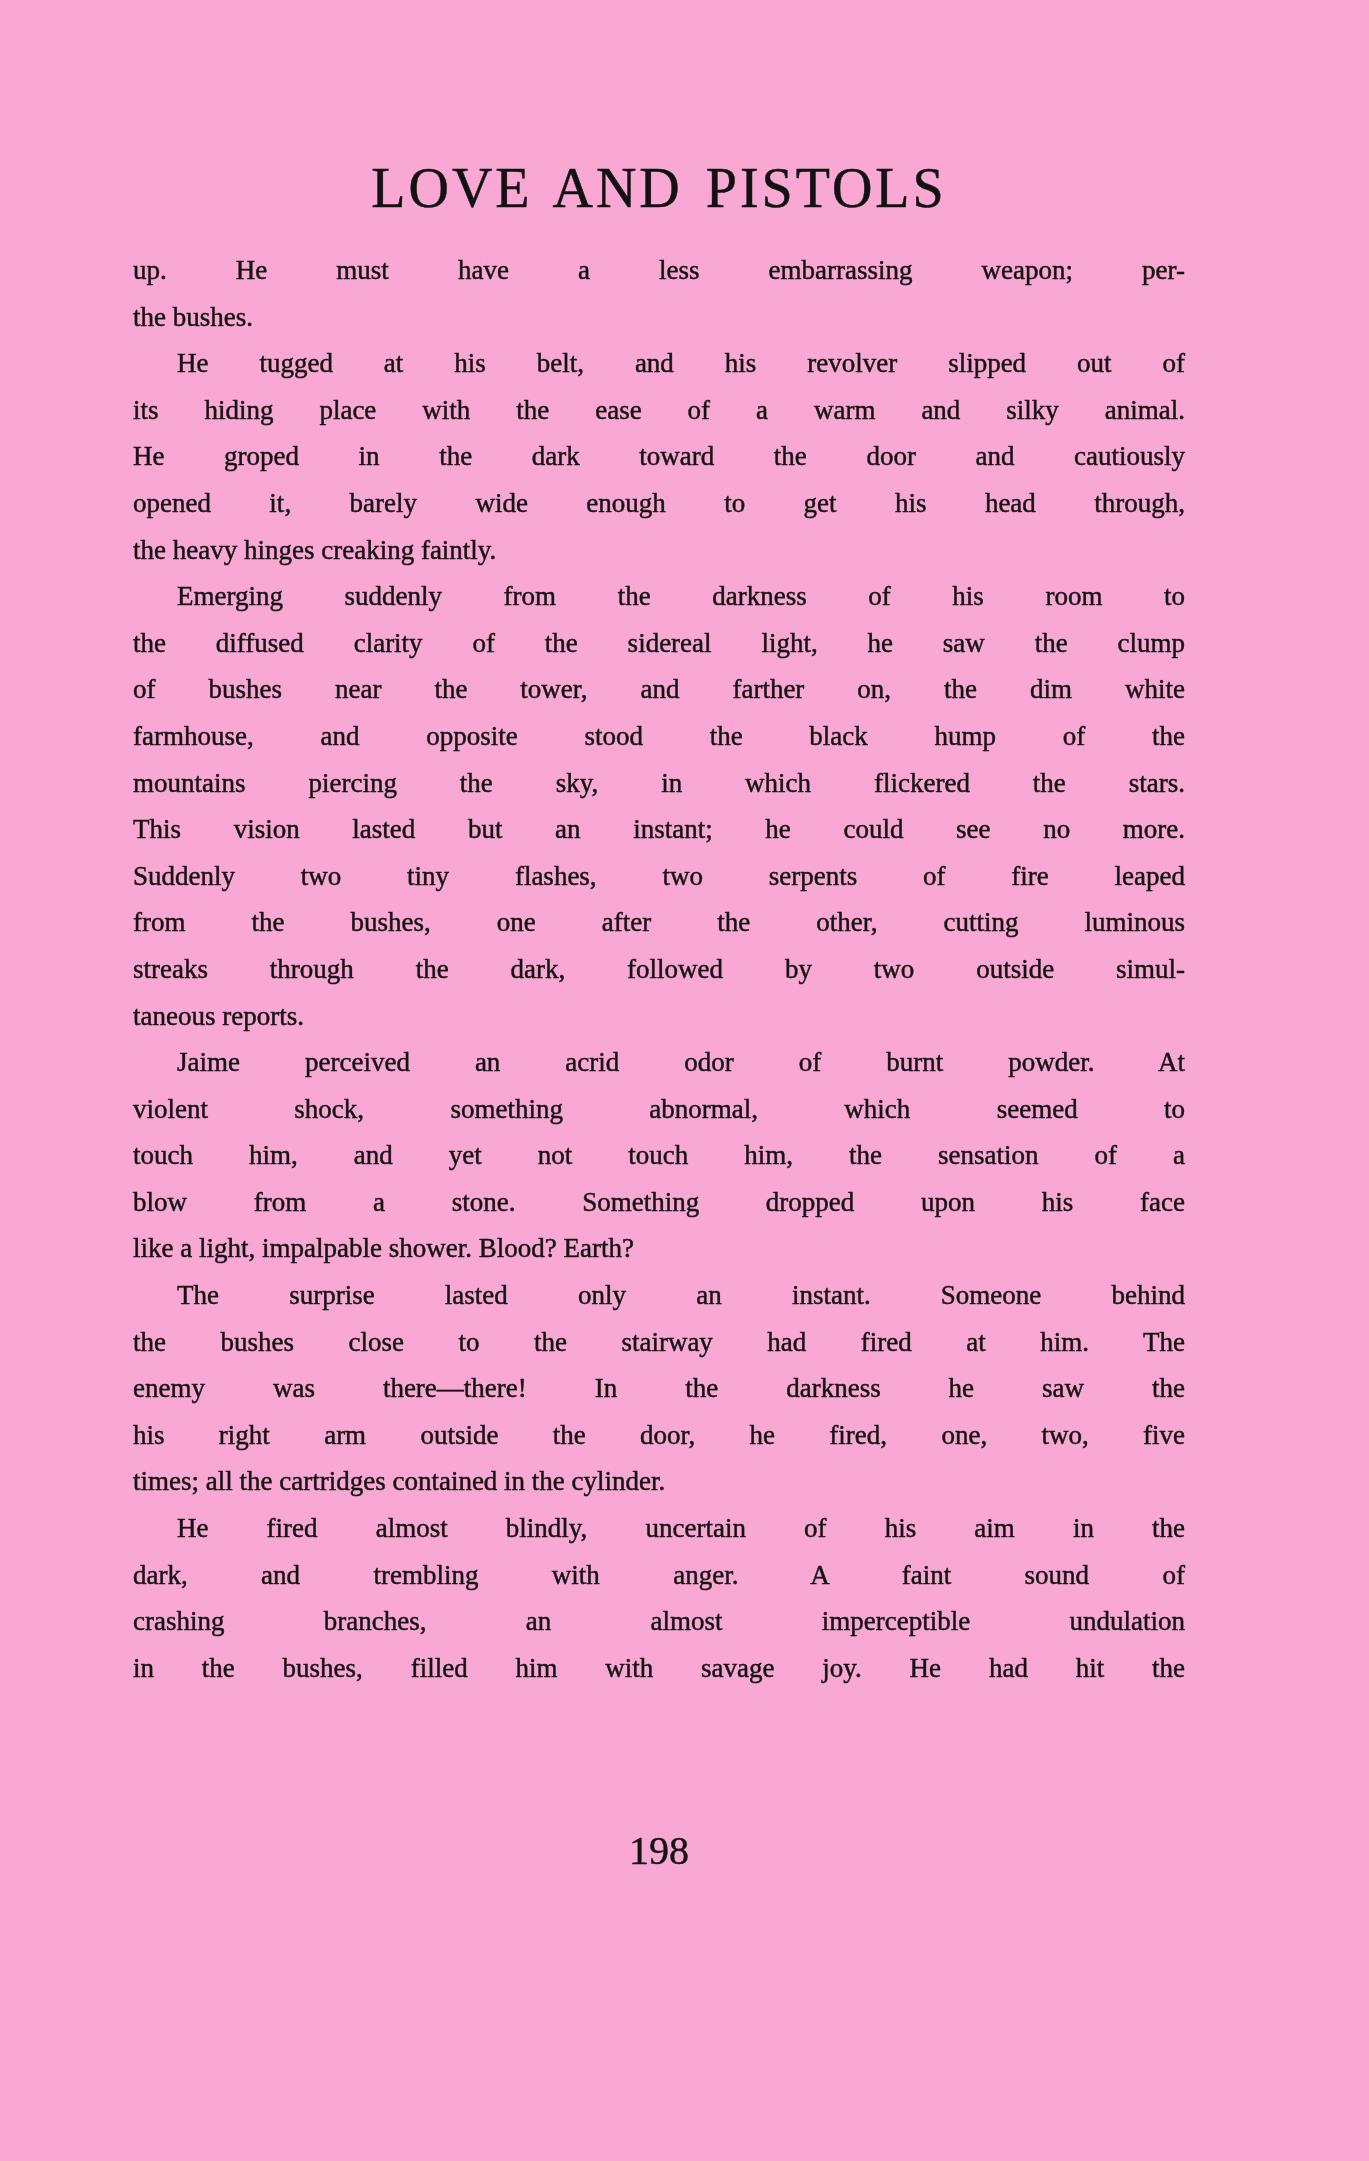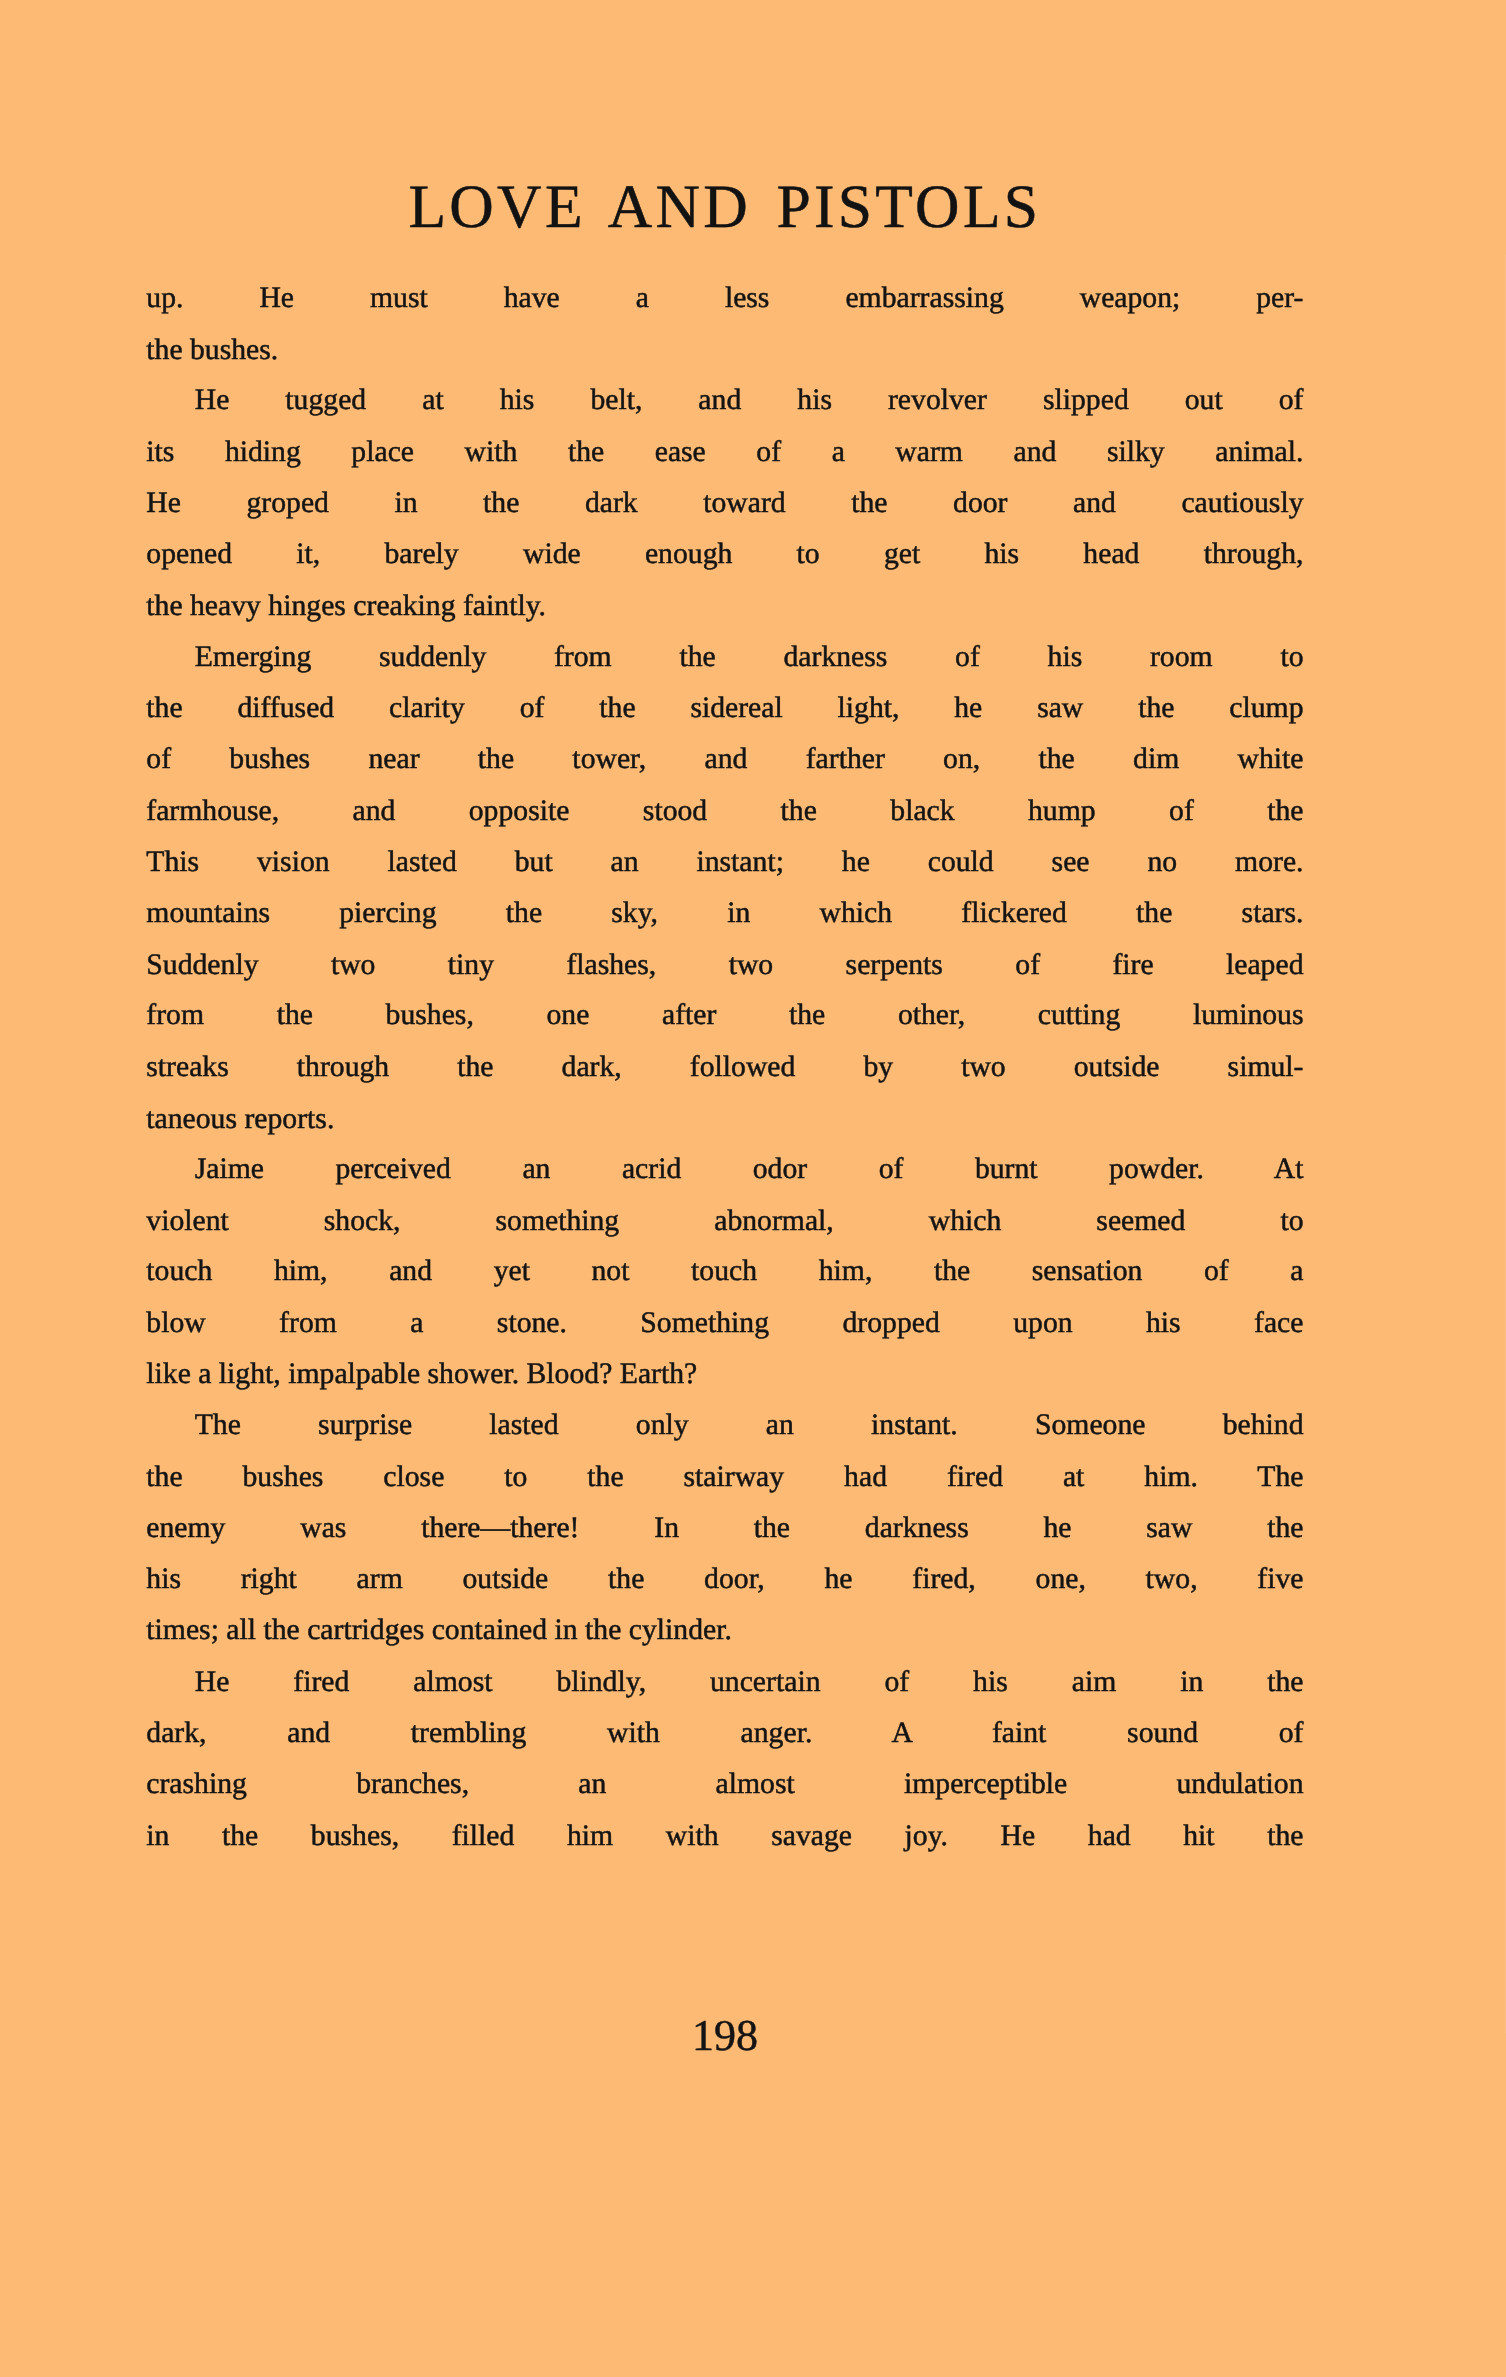--- a/index.html
+++ b/index.html
@@ -11,21 +11,21 @@
     width: 1369px;
     height: 2161px;
     position: relative;
     overflow: hidden;
   }
   .page {
     position: absolute;
     left: 0; top: 0;
     width: 1369px;
     height: 2161px;
-    background: #fdba74;
+    background: #f9a8d4;
     color: #141414;
     font-family: "Liberation Serif", serif;
     -webkit-text-stroke: 0.45px currentColor;
   }
   .title {
     position: absolute;
     top: 156px;
     left: 133px;
     width: 1052px;
     text-align: center;
@@ -78,22 +78,22 @@
       <div class="line last">the bushes.</div>
       <div class="line indent">He tugged at his belt, and his revolver slipped out of</div>
       <div class="line">its hiding place with the ease of a warm and silky animal.</div>
       <div class="line">He groped in the dark toward the door and cautiously</div>
       <div class="line">opened it, barely wide enough to get his head through,</div>
       <div class="line last">the heavy hinges creaking faintly.</div>
       <div class="line indent">Emerging suddenly from the darkness of his room to</div>
       <div class="line">the diffused clarity of the sidereal light, he saw the clump</div>
       <div class="line">of bushes near the tower, and farther on, the dim white</div>
       <div class="line">farmhouse, and opposite stood the black hump of the</div>
+      <div class="line">mountains piercing the sky, in which flickered the stars.</div>
       <div class="line">This vision lasted but an instant; he could see no more.</div>
-      <div class="line">mountains piercing the sky, in which flickered the stars.</div>
       <div class="line">Suddenly two tiny flashes, two serpents of fire leaped</div>
       <div class="line">from the bushes, one after the other, cutting luminous</div>
       <div class="line">streaks through the dark, followed by two outside simul-</div>
       <div class="line last">taneous reports.</div>
       <div class="line indent">Jaime perceived an acrid odor of burnt powder.  At</div>
       <div class="line">violent shock, something abnormal, which seemed to</div>
       <div class="line">touch him, and yet not touch him, the sensation of a</div>
       <div class="line">blow from a stone.  Something dropped upon his face</div>
       <div class="line last">like a light, impalpable shower.  Blood?  Earth?</div>
       <div class="line indent">The surprise lasted only an instant.  Someone behind</div>

